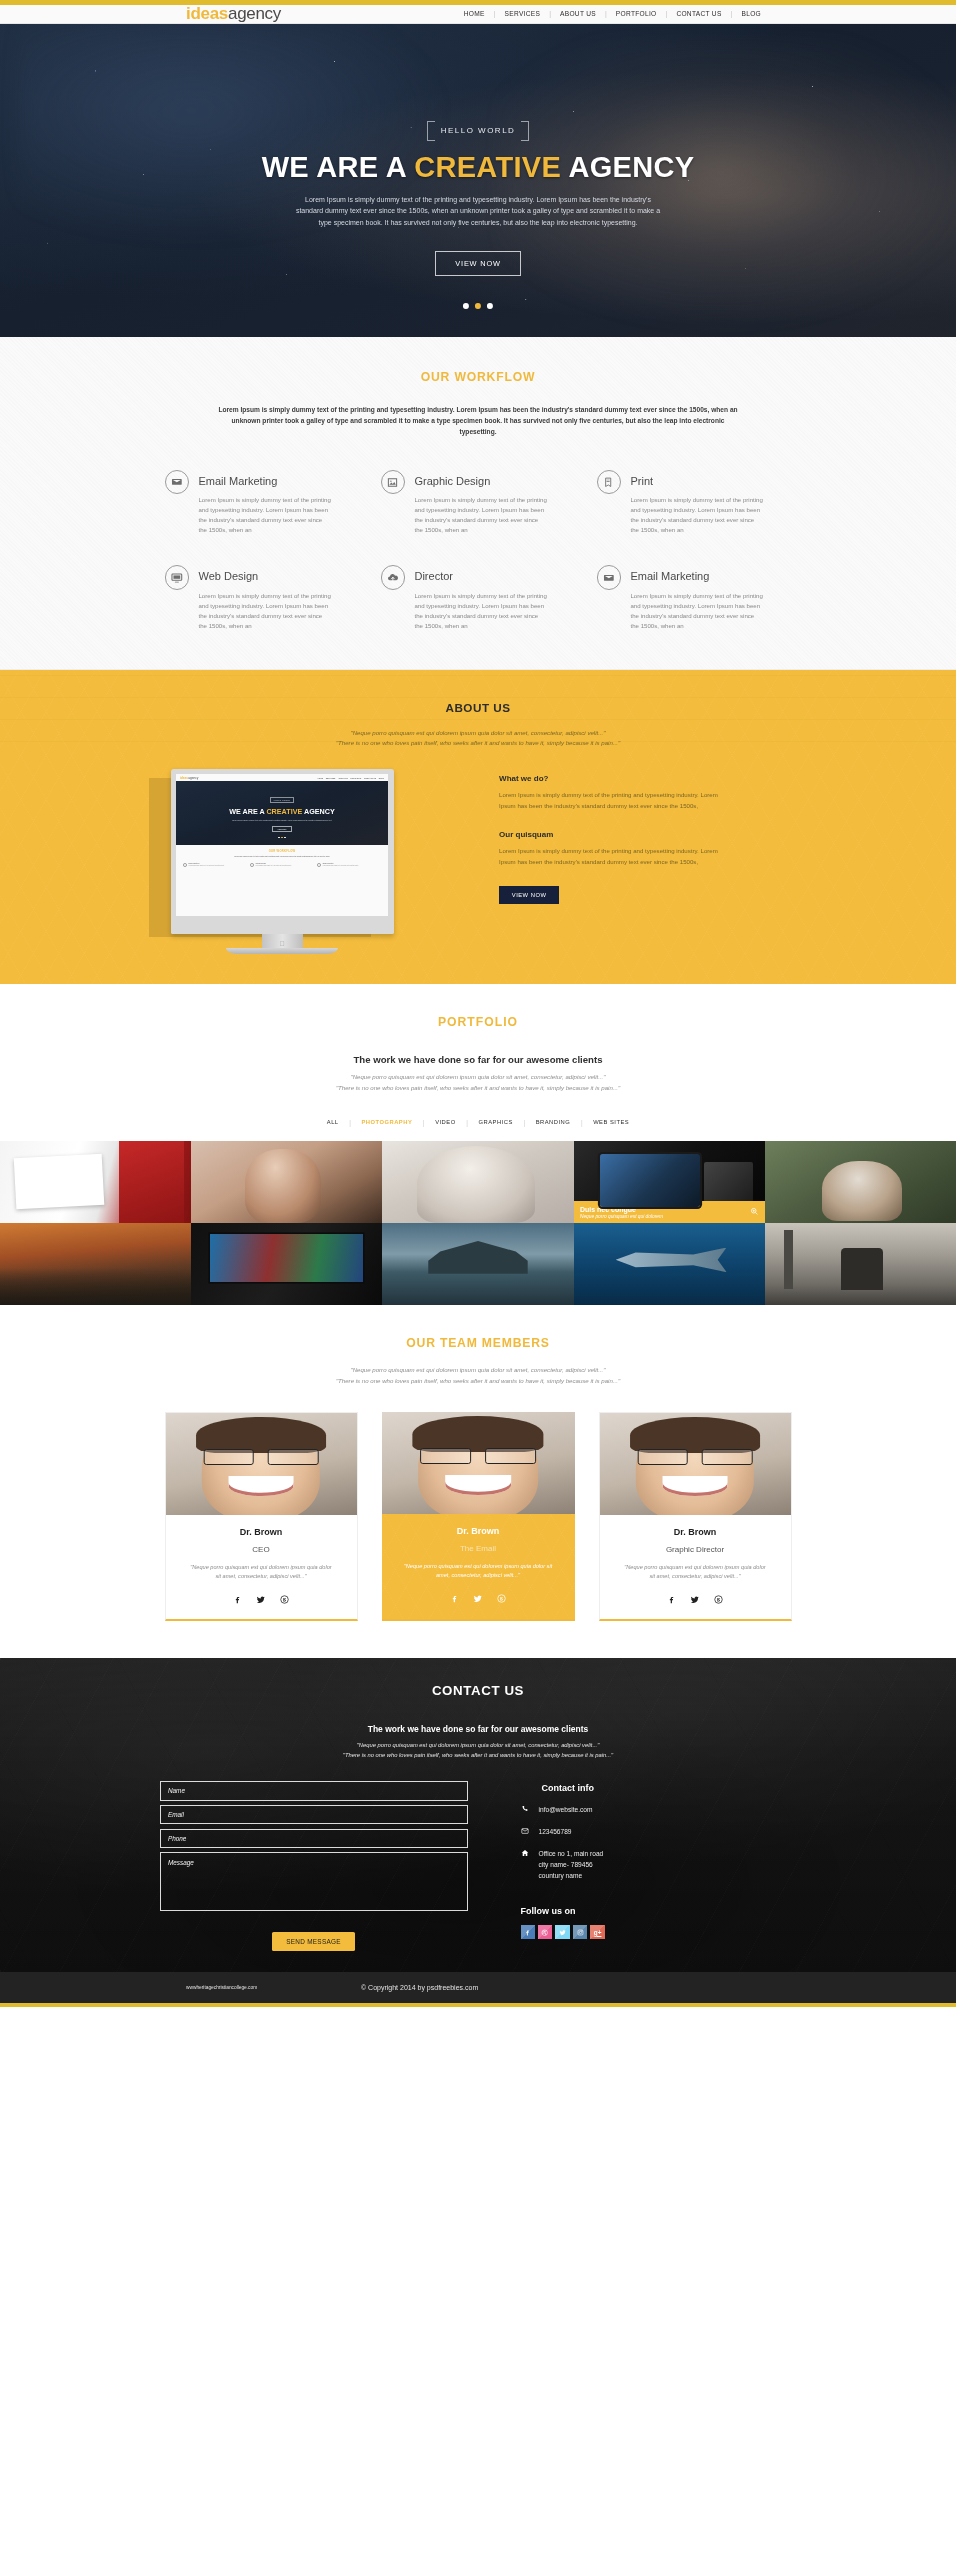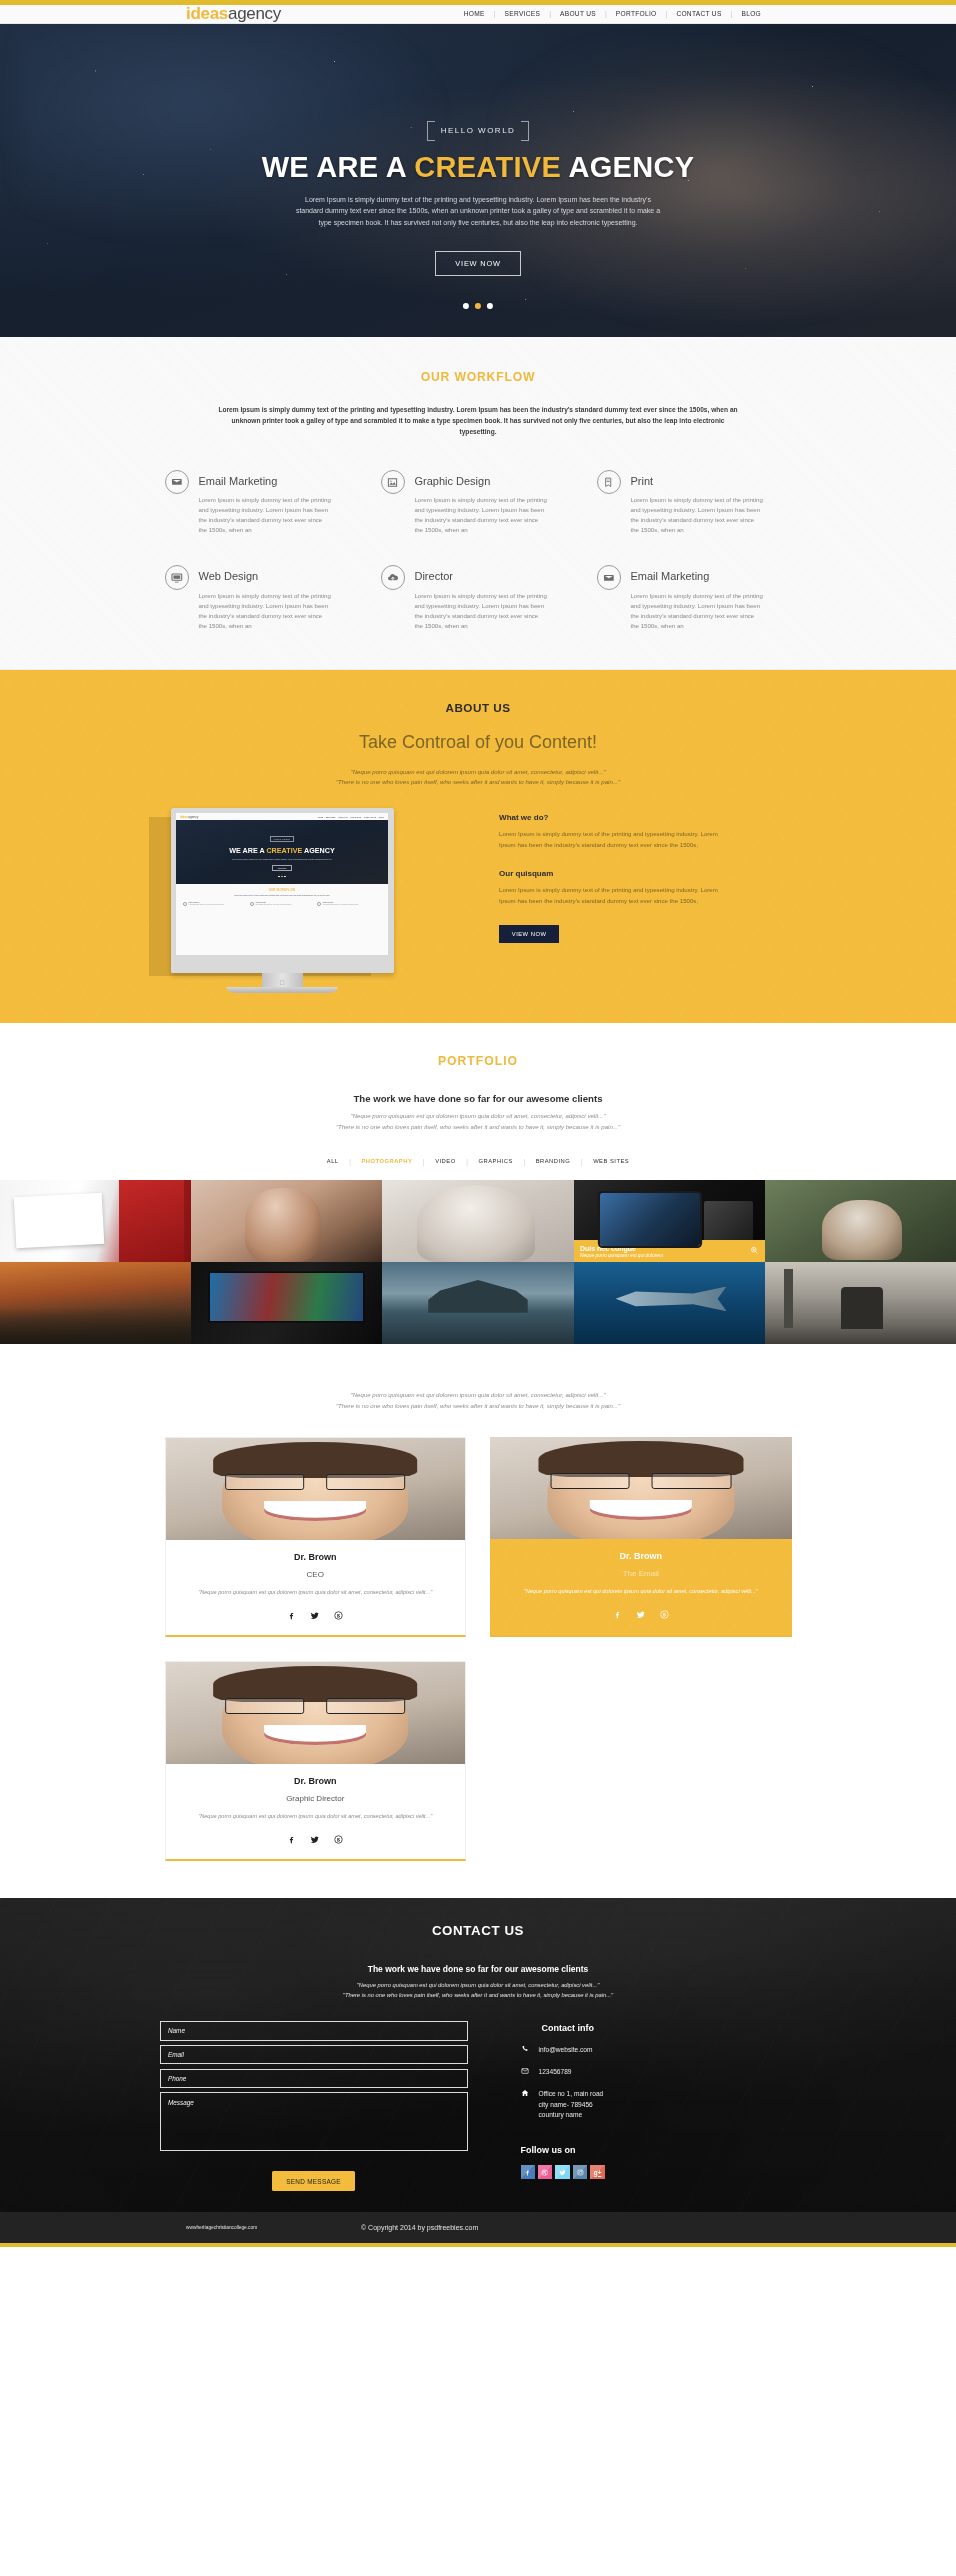--- a/index.html
+++ b/index.html
@@ -265,21 +265,21 @@
   .t9 { background: linear-gradient(180deg,#1a5f8f 0%,#0f4670 45%,#072b47 100%); }
   .t9::after { content:""; position:absolute; left:22%; top:30%; width:58%; height:30%; background: linear-gradient(90deg,#9fb9c9,#5c7a8c); clip-path: polygon(0% 50%,18% 20%,70% 28%,100% 0%,92% 50%,100% 100%,70% 72%,18% 80%); }
   .t10 { background: linear-gradient(180deg,#c8c4bb 0%,#9e9a92 40%,#6f6c66 75%,#3f3d39 100%); }
   .t10::after { content:""; position:absolute; left:40%; top:30%; width:22%; height:52%; background:#2e2c29; border-radius:4.2px 4.2px 0 0; }
   .t10::before { content:""; position:absolute; left:10%; top:8%; width:5%; height:72%; background:#4a4843; }
 
   
   .team { background: #fff; padding: 31px 0 37px; }
   .team-title { text-align: center; color: #f0b93c; font-size: 12.2px; font-weight: bold; letter-spacing: 0.8px; }
   .team-quote { text-align: center; color: #8e8e8e; font-size: 6.1px; font-style: italic; line-height: 10.6px; margin-top: 15px; }
-  .team-grid { width: 627px; margin: 25.5px auto 0; display: grid; grid-template-columns: repeat(2, 1fr); gap: 24px; }
+  .team-grid { width: 627px; margin: 25.5px auto 0; display: grid; grid-template-columns: repeat(3, 1fr); gap: 24px; }
   .team-card { border: 0.5px solid #eee; border-bottom: 2.7px solid #f0b93c; background: #fff; padding-bottom: 11.7px; }
   .team-card.hl {
     background: #f3bc3c;
     background-image:
       repeating-linear-gradient(60deg, rgba(255,255,255,.05) 0 0.5px, transparent 0.5px 18px),
       repeating-linear-gradient(-60deg, rgba(255,255,255,.05) 0 0.5px, transparent 0.5px 18px);
     border: none; border-bottom: 2.7px solid #f0b93c;
   }
   .team-photo { height: 102px; overflow: hidden; position: relative;
     background: linear-gradient(170deg,#ded6ce 0%,#c2b6a9 55%,#8e8276 100%); }
@@ -484,21 +484,20 @@
           <div class="wf-body">
             <div class="wf-name">Email Marketing</div>
             <div class="wf-text">Lorem Ipsum is simply dummy text of the printing and typesetting industry. Lorem Ipsum has been the industry's standard dummy text ever since the 1500s, when an</div>
           </div>
         </div>
       </div>
   </div>
 
   <div class="about">
     <div class="about-title">ABOUT US</div>
-    <div class="about-tag">Take Controal of you Content!</div>
     <div class="about-quote">
       <div>"Neque porro quisquam est qui dolorem ipsum quia dolor sit amet, consectetur, adipisci velit..."</div>
       <div>"There is no one who loves pain itself, who seeks after it and wants to have it, simply because it is pain..."</div>
     </div>
     <div class="about-row">
       <div class="imac-wrap">
         <div class="imac-shadow"></div>
         <div class="imac">
           <div class="imac-screen-outer">
             <div class="imac-screen">
@@ -608,20 +607,21 @@
         <div class="pf-cell t5"></div>
         <div class="pf-cell t6"></div>
         <div class="pf-cell t7"></div>
         <div class="pf-cell t8"></div>
         <div class="pf-cell t9"></div>
         <div class="pf-cell t10"></div>
       </div>
   </div>
 
   <div class="team">
+    <div class="team-title">OUR TEAM MEMBERS</div>
     <div class="team-quote">
       <div>"Neque porro quisquam est qui dolorem ipsum quia dolor sit amet, consectetur, adipisci velit..."</div>
       <div>"There is no one who loves pain itself, who seeks after it and wants to have it, simply because it is pain..."</div>
     </div>
     <div class="team-grid" id="team-grid">
         <div class="team-card">
           <div class="team-photo">
             <div class="face"></div>
             <div class="hair"></div>
             <div class="glasses">

